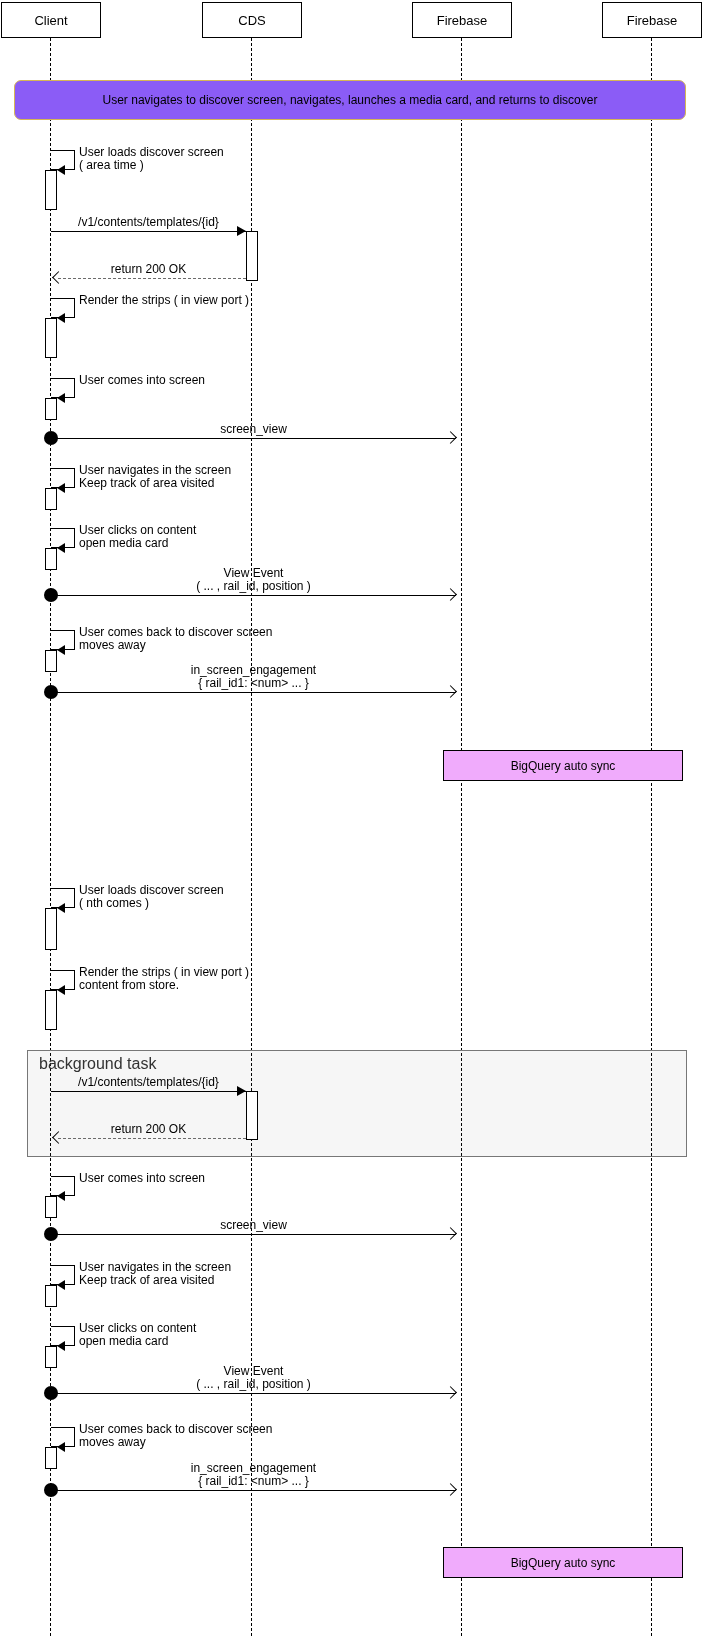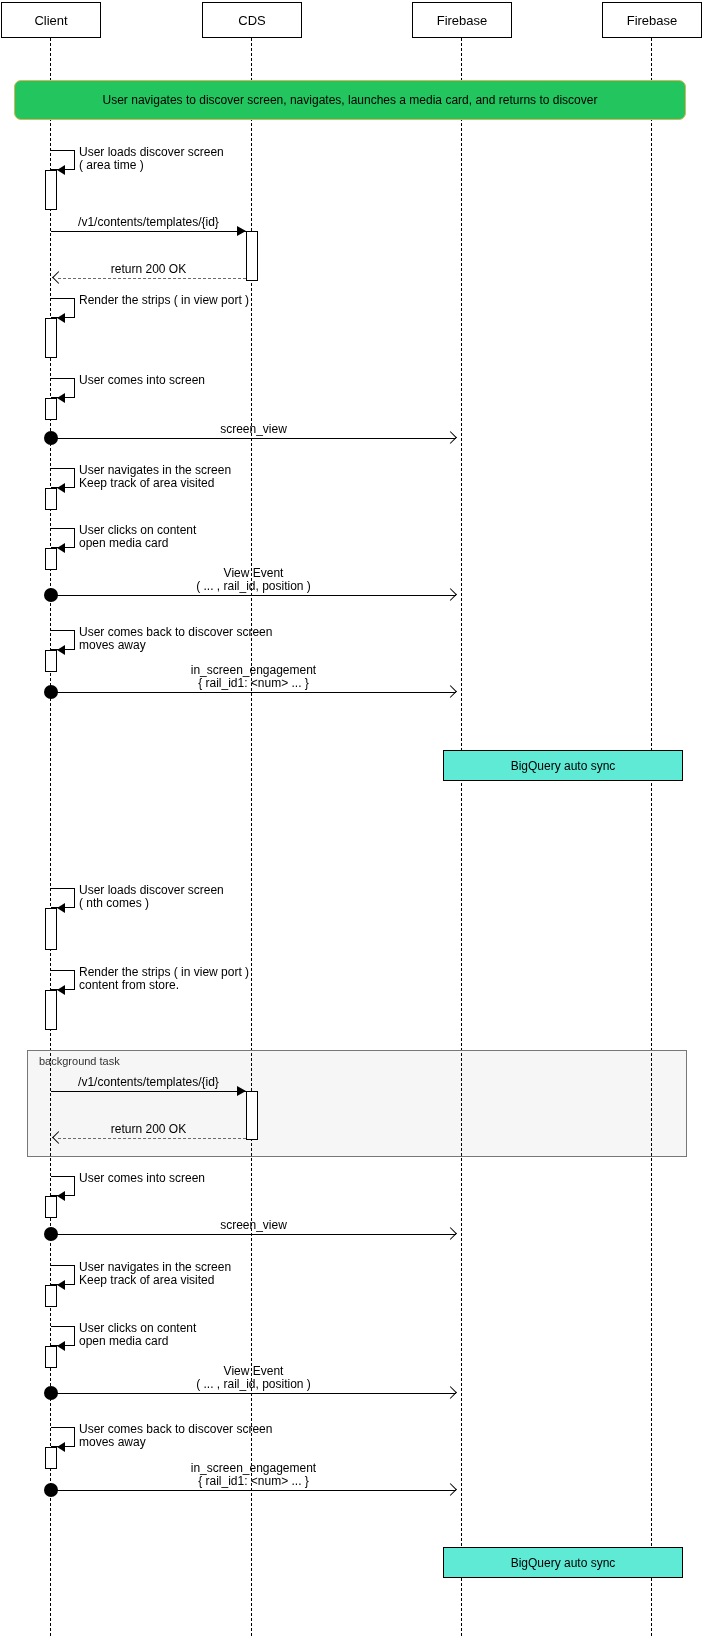--- a/index.html
+++ b/index.html
@@ -6,26 +6,26 @@
   html, body { background: #ffffff; }
   body { font-family: "Liberation Sans", sans-serif; color: #000; }
   #diagram { position: relative; width: 703px; height: 1641px; background: #fff; overflow: hidden; }
 
   .pbox { position: absolute; top: 2px; width: 100px; height: 36px; background: #fff;
           border: 1px solid #000; display: flex; align-items: center; justify-content: center;
           font-size: 13px; z-index: 3; }
   .lifeline { position: absolute; top: 38px; height: 1598px; width: 0;
               border-left: 1px dashed #000; z-index: 1; }
 
-  .note { position: absolute; left: 14px; width: 672px; height: 40px; background: #22c55e;
+  .note { position: absolute; left: 14px; width: 672px; height: 40px; background: #8b5cf6;
           border: 1px solid #D6B656; border-radius: 7px; display: flex; align-items: center;
           justify-content: center; font-size: 12px; text-align: center; z-index: 2; }
 
   .frame { position: absolute; background: rgba(102,102,102,0.06); border: 1px solid #777; z-index: 2; }
-  .frame-label { position: absolute; font-size: 11px; color: #333; z-index: 3; white-space: nowrap; }
+  .frame-label { position: absolute; font-size: 16px; color: #333; z-index: 3; white-space: nowrap; }
 
   .act { position: absolute; width: 12px; background: #fff; border: 1px solid #000; z-index: 4; }
 
   .loop { position: absolute; left: 51px; width: 24px; height: 20px;
           border: 1px solid #000; border-left: none; z-index: 3; }
   .tri-l { position: absolute; width: 0; height: 0; border-top: 5px solid transparent;
            border-bottom: 5px solid transparent; border-right: 8px solid #000; z-index: 5; }
   .tri-r { position: absolute; width: 0; height: 0; border-top: 5px solid transparent;
            border-bottom: 5px solid transparent; border-left: 9px solid #000; z-index: 5; }
   .chev-r { position: absolute; width: 9px; height: 9px; border-top: 1px solid #000;
@@ -34,21 +34,21 @@
             border-right: 1px solid #000; transform: rotate(-135deg); z-index: 5; }
   .dot { position: absolute; width: 14px; height: 14px; background: #000; border-radius: 50%; z-index: 5; }
 
   .hline { position: absolute; height: 0; border-top: 1px solid #000; z-index: 3; }
   .hline-dashed { position: absolute; height: 0; border-top: 1px dashed #6b6b6b; z-index: 3; }
 
   .self-label { position: absolute; left: 79px; font-size: 12px; line-height: 13px;
                 white-space: nowrap; z-index: 3; }
   .msg-label { position: absolute; font-size: 12px; line-height: 13px; text-align: center; z-index: 3; }
 
-  .syncbox { position: absolute; width: 240px; height: 31px; background: #5eead4; border: 1px solid #000;
+  .syncbox { position: absolute; width: 240px; height: 31px; background: #f0abfc; border: 1px solid #000;
              display: flex; align-items: center; justify-content: center; font-size: 12px; z-index: 3; }
 </style>
 </head>
 <body>
 
 <div id="diagram">
 
   <div class="lifeline" style="left:50px"></div>
   <div class="lifeline" style="left:251px"></div>
   <div class="lifeline" style="left:461px"></div>

